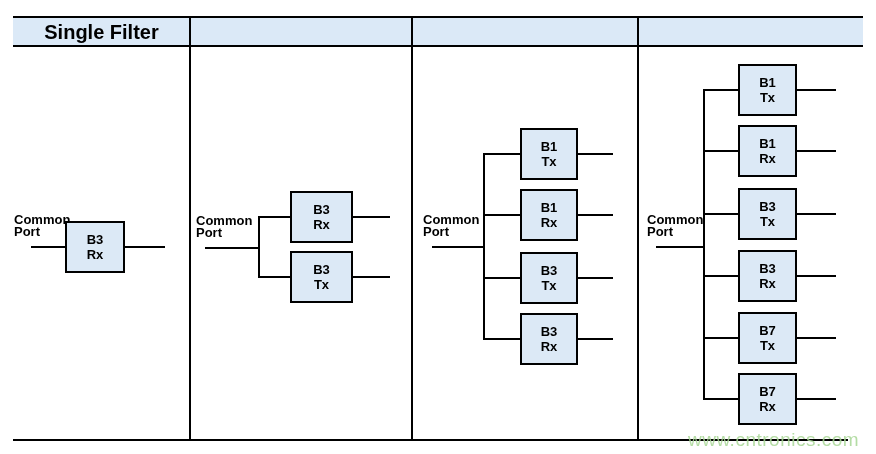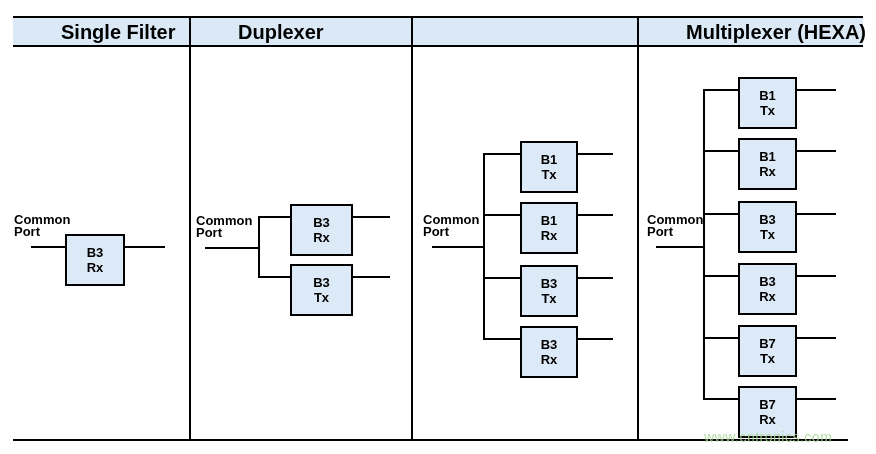--- a/index.html
+++ b/index.html
@@ -29,26 +29,25 @@
     box-sizing: border-box;
     background: var(--header-bg, #dbe9f7);
     border-top: 2px solid var(--line, #000);
     border-bottom: 2px solid var(--line, #000);
   }
   .header-label {
     position: absolute;
     top: 19px;
     height: 26px;
     line-height: 26px;
-    text-align: left;
+    text-align: center;
     font-size: 20px;
     font-weight: bold;
     color: var(--text, #000);
     white-space: nowrap;
-    padding-left: 48px;
   }
   .divider {
     position: absolute;
     top: 16px;
     width: 2px;
     height: 425px;
     background: var(--line, #000);
   }
   .port-label {
     position: absolute;
@@ -63,43 +62,40 @@
     box-sizing: border-box;
     border: 2px solid var(--line, #000);
     background: var(--box-bg, #dce9f6);
     display: flex;
     flex-direction: column;
     justify-content: center;
     font-size: 13px;
     font-weight: bold;
     line-height: 15px;
     text-align: center;
-    margin-top: 13px;
   }
   .watermark {
     position: absolute;
-    left: 704px;
+    left: 688px;
     top: 429px;
     width: 170px;
-    font-size: 14px;
+    font-size: 19px;
     letter-spacing: 0.5px;
     color: var(--watermark, #a8d796);
     opacity: 0.85;
     white-space: nowrap;
   }
 </style>
 </head>
 <body>
 
 <div class="canvas">
 
   <div class="header-band"></div>
   <div class="header-label" style="left:13px;width:177px;">Single Filter</div>
-  <div class="header-label" style="left:190px;width:222px;">Duplexer</div>
-  <div class="header-label" style="left:638px;width:225px;">Multiplexer (HEXA)</div>
 
   <div class="divider" style="left:189px;"></div>
   <div class="divider" style="left:411px;"></div>
   <div class="divider" style="left:637px;"></div>
   <div class="hline" style="left:13px;top:439px;width:835px;height:2px;"></div>
 
   <div id="diagram-layer">
       <div class="">
         <div class="port-label" style="left: 14px; top: 214px;">
           <div>Common</div>

